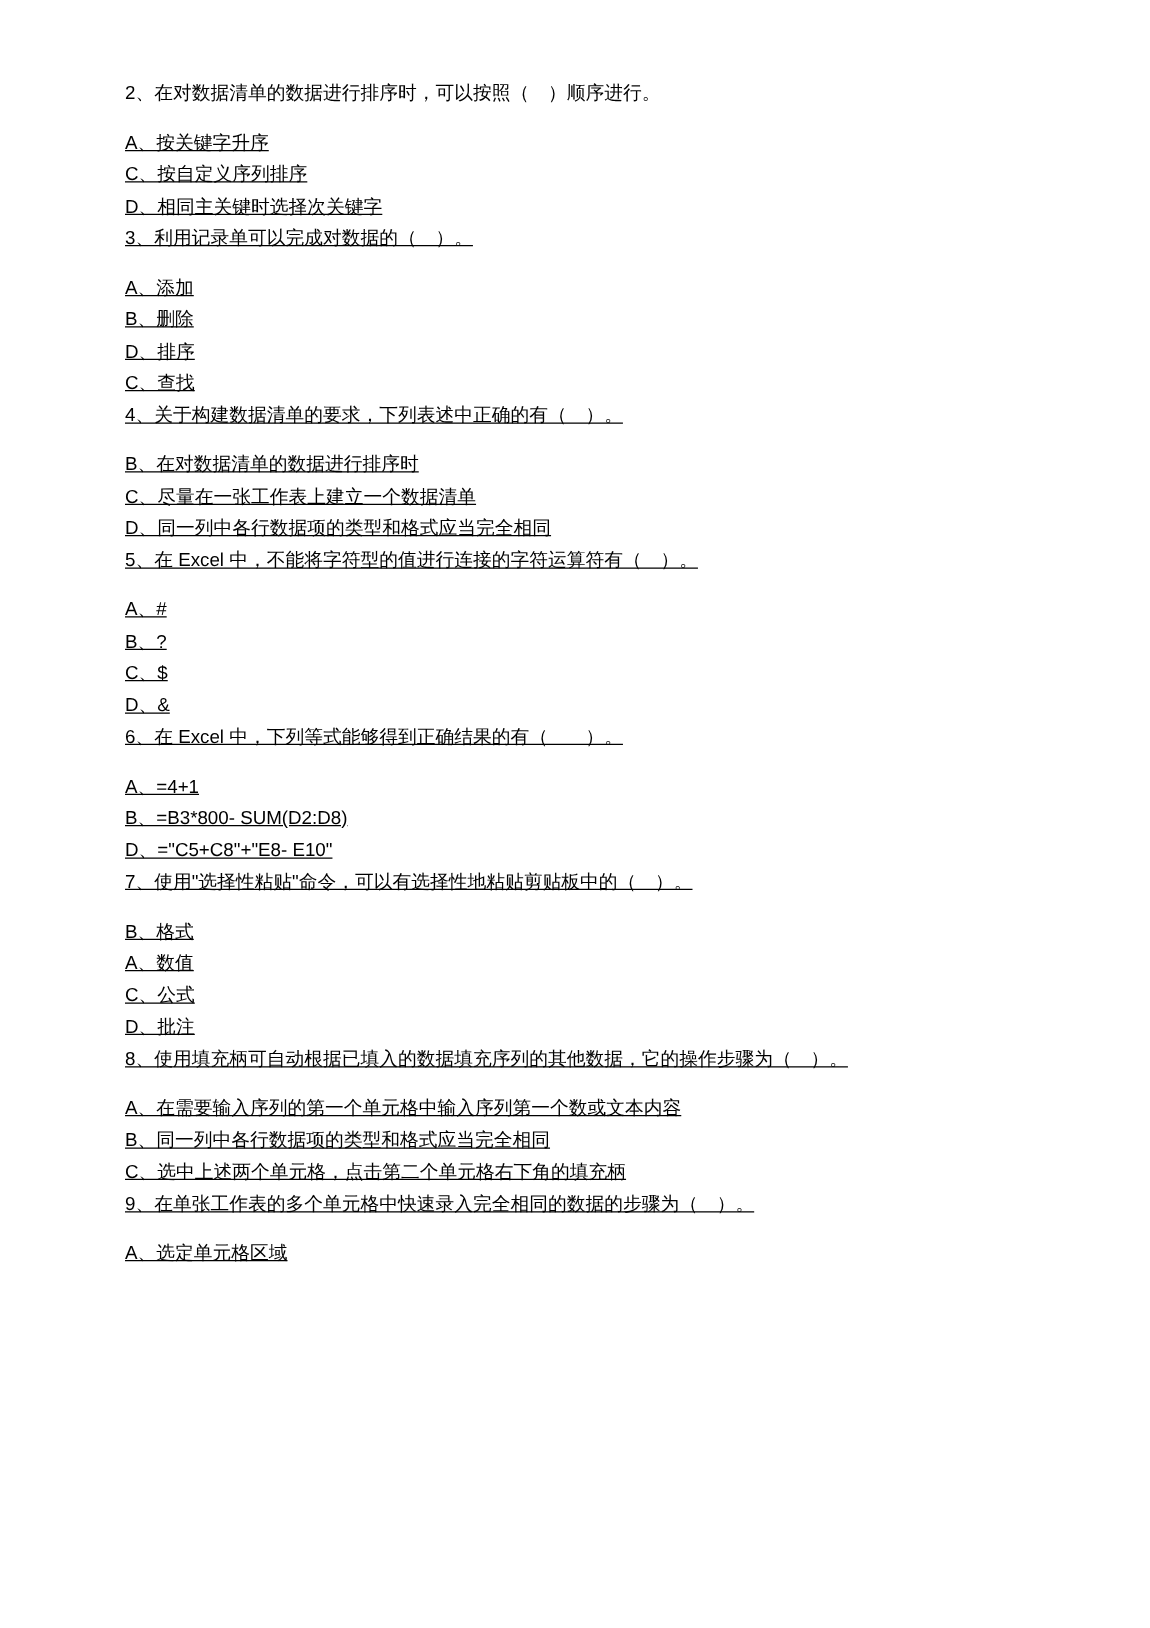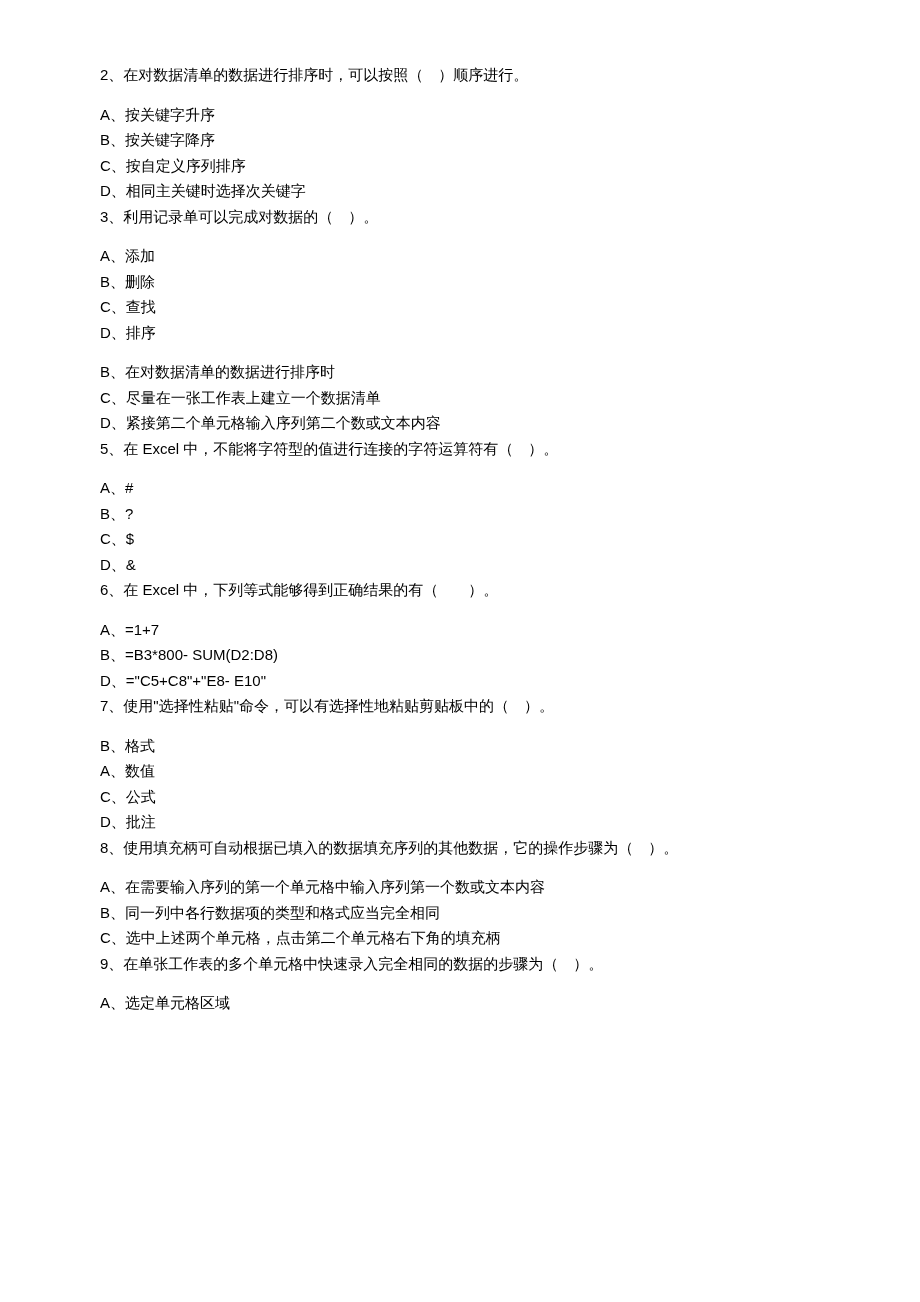--- a/index.html
+++ b/index.html
@@ -14,61 +14,62 @@
       font-size: 15px;
       line-height: 1.7;
       color: #000;
       width: 920px;
     }
     .question-text {
       margin-bottom: 0;
     }
     .option {
       margin: 0;
+      text-decoration: underline;
     }
     .block {
       margin-bottom: 0;
     }
     .gap {
       margin-bottom: 14px;
     }
   </style>
 </head>
 <body>
 
 <div class="block">
   <div class="question-text">2、在对数据清单的数据进行排序时，可以按照（　）顺序进行。</div>
   <div class="gap"></div>
   <div class="option">A、按关键字升序</div>
-  <div class="option">B、按关键字降序</div>
   <div class="option">C、按自定义序列排序</div>
   <div class="option">D、相同主关键时选择次关键字</div>
 
   <div class="option">3、利用记录单可以完成对数据的（　）。</div>
   <div class="gap"></div>
   <div class="option">A、添加</div>
   <div class="option">B、删除</div>
+  <div class="option">D、排序</div>
   <div class="option">C、查找</div>
-  <div class="option">D、排序</div>
 
+  <div class="option">4、关于构建数据清单的要求，下列表述中正确的有（　）。</div>
   <div class="gap"></div>
   <div class="option">B、在对数据清单的数据进行排序时</div>
   <div class="option">C、尽量在一张工作表上建立一个数据清单</div>
-  <div class="option">D、紧接第二个单元格输入序列第二个数或文本内容</div>
+  <div class="option">D、同一列中各行数据项的类型和格式应当完全相同</div>
 
   <div class="option">5、在 Excel 中，不能将字符型的值进行连接的字符运算符有（　）。</div>
   <div class="gap"></div>
   <div class="option">A、#</div>
   <div class="option">B、?</div>
   <div class="option">C、$</div>
   <div class="option">D、&amp;</div>
 
   <div class="option">6、在 Excel 中，下列等式能够得到正确结果的有（　　）。</div>
   <div class="gap"></div>
-  <div class="option">A、=1+7</div>
+  <div class="option">A、=4+1</div>
   <div class="option">B、=B3*800- SUM(D2:D8)</div>
   <div class="option">D、="C5+C8"+"E8- E10"</div>
 
   <div class="option">7、使用"选择性粘贴"命令，可以有选择性地粘贴剪贴板中的（　）。</div>
   <div class="gap"></div>
   <div class="option">B、格式</div>
   <div class="option">A、数值</div>
   <div class="option">C、公式</div>
   <div class="option">D、批注</div>
 

